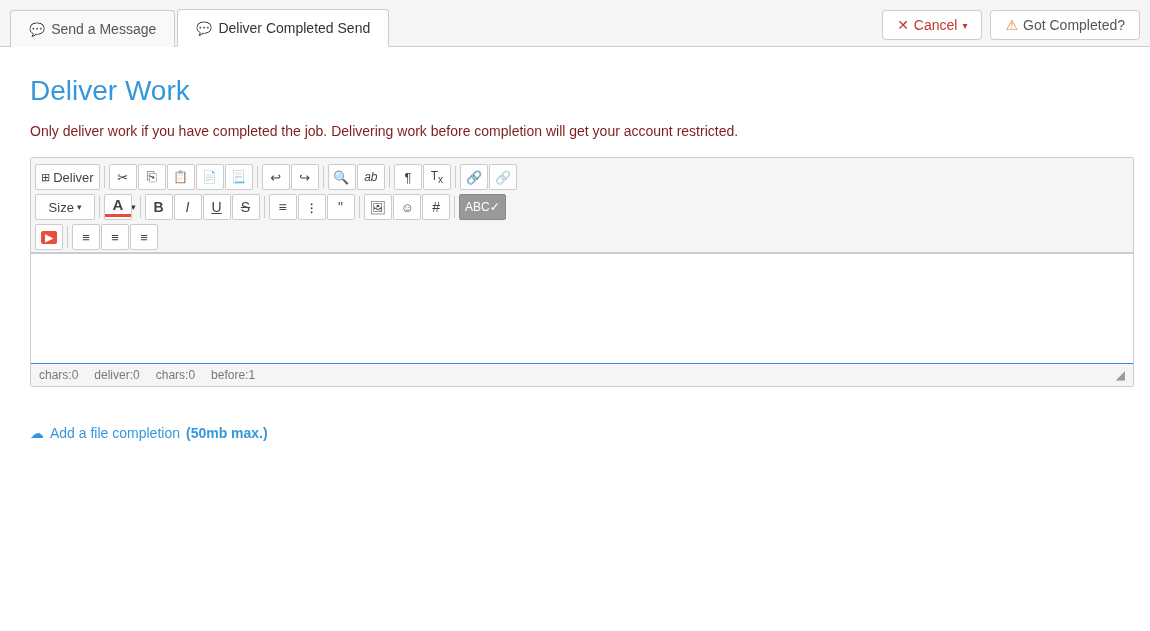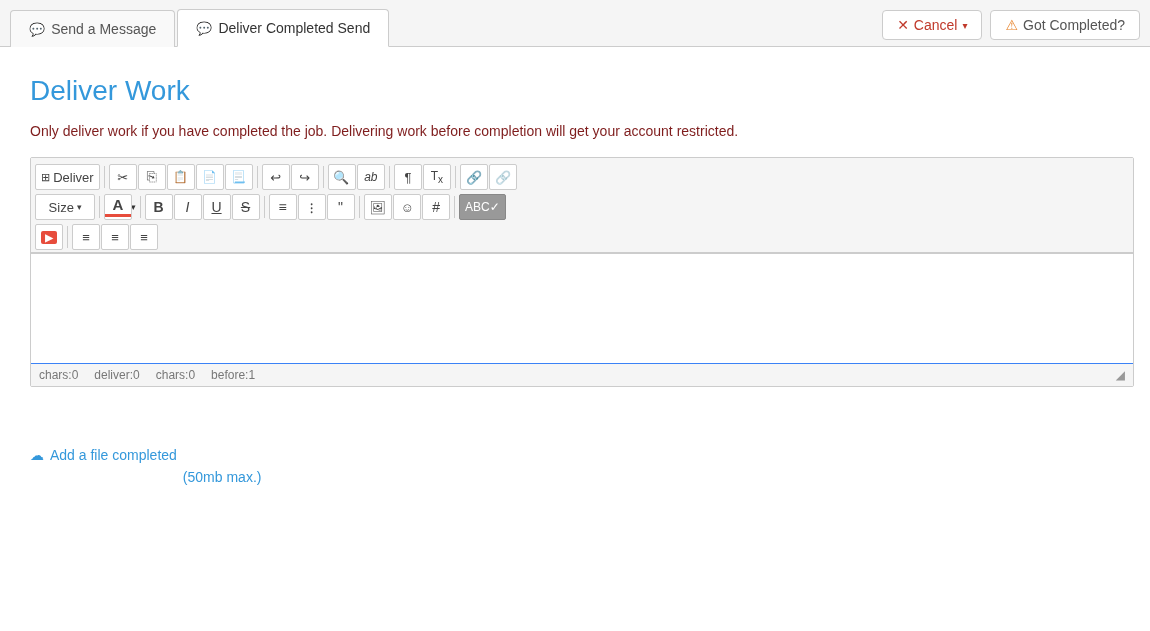--- a/index.html
+++ b/index.html
@@ -245,22 +245,21 @@
     .attach-link {
       display: flex;
       align-items: center;
       gap: 6px;
       color: #3498db;
       font-size: 14px;
       cursor: pointer;
       text-decoration: none;
     }
     .attach-bold {
-      font-weight: normal;
-      margin-top: 44px;
+      font-weight: bold;
     }
     .btn-submit {
       background: #3498db;
       color: #fff;
       border: none;
       border-radius: 4px;
       padding: 10px 28px;
       font-size: 16px;
       cursor: pointer;
     }
@@ -428,17 +427,17 @@
           <span>before:1</span>
         </div>
         <span class="resize-handle">◢</span>
       </div>
     </div>
   </div>
 
   <div class="footer-bar">
     <a class="attach-link" href="#">
       <span>☁</span>
-      <span>Add a file completed</span>
+      <span>Add a file completion</span>
       <span class="attach-bold">(50mb max.)</span>
     </a>
   </div>
 </div>
 
 </body></html>

